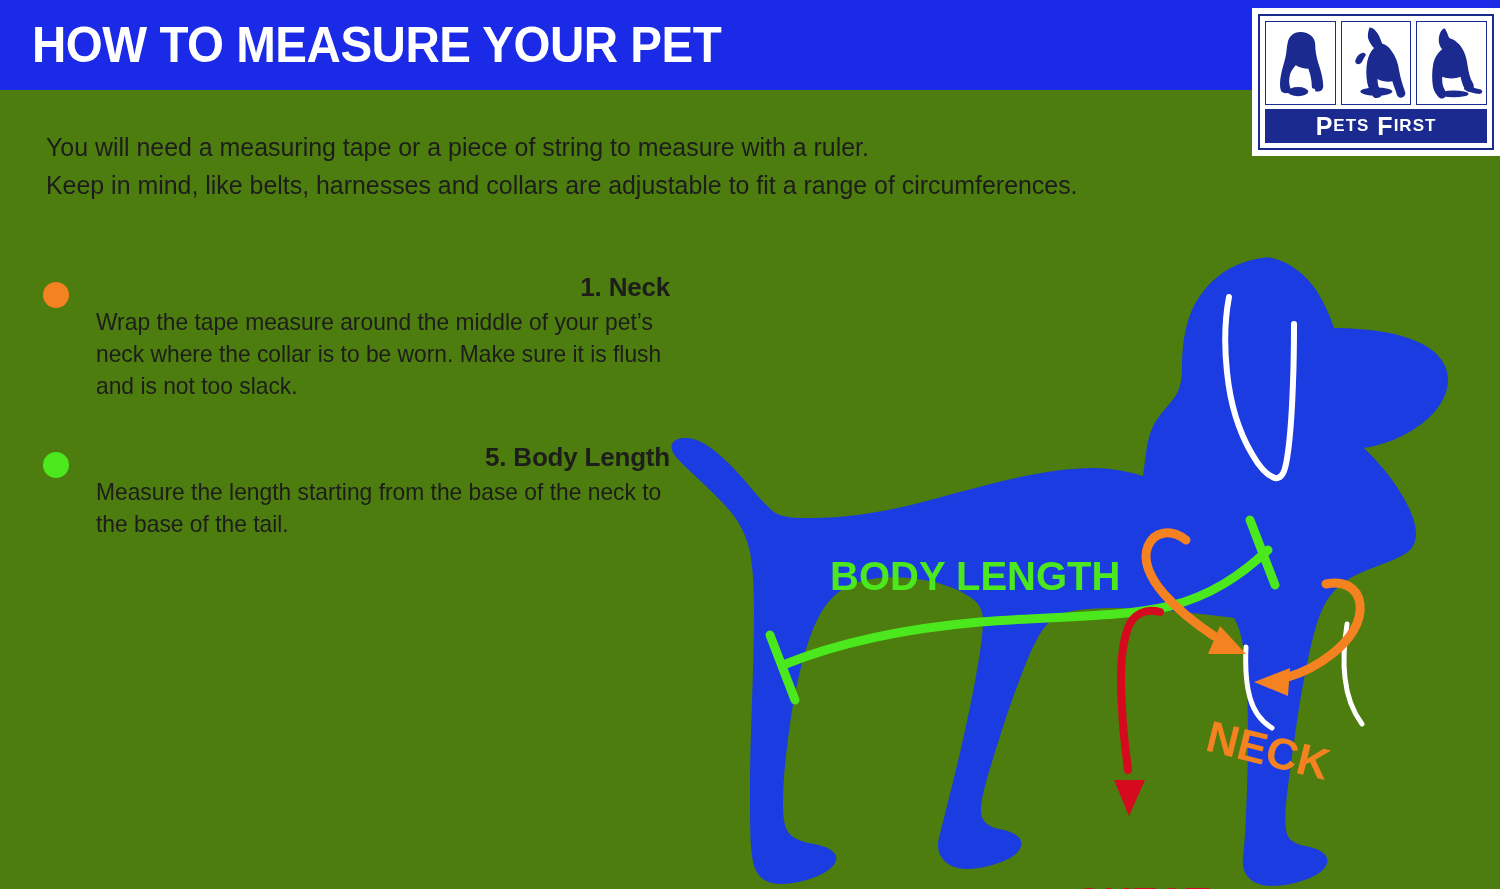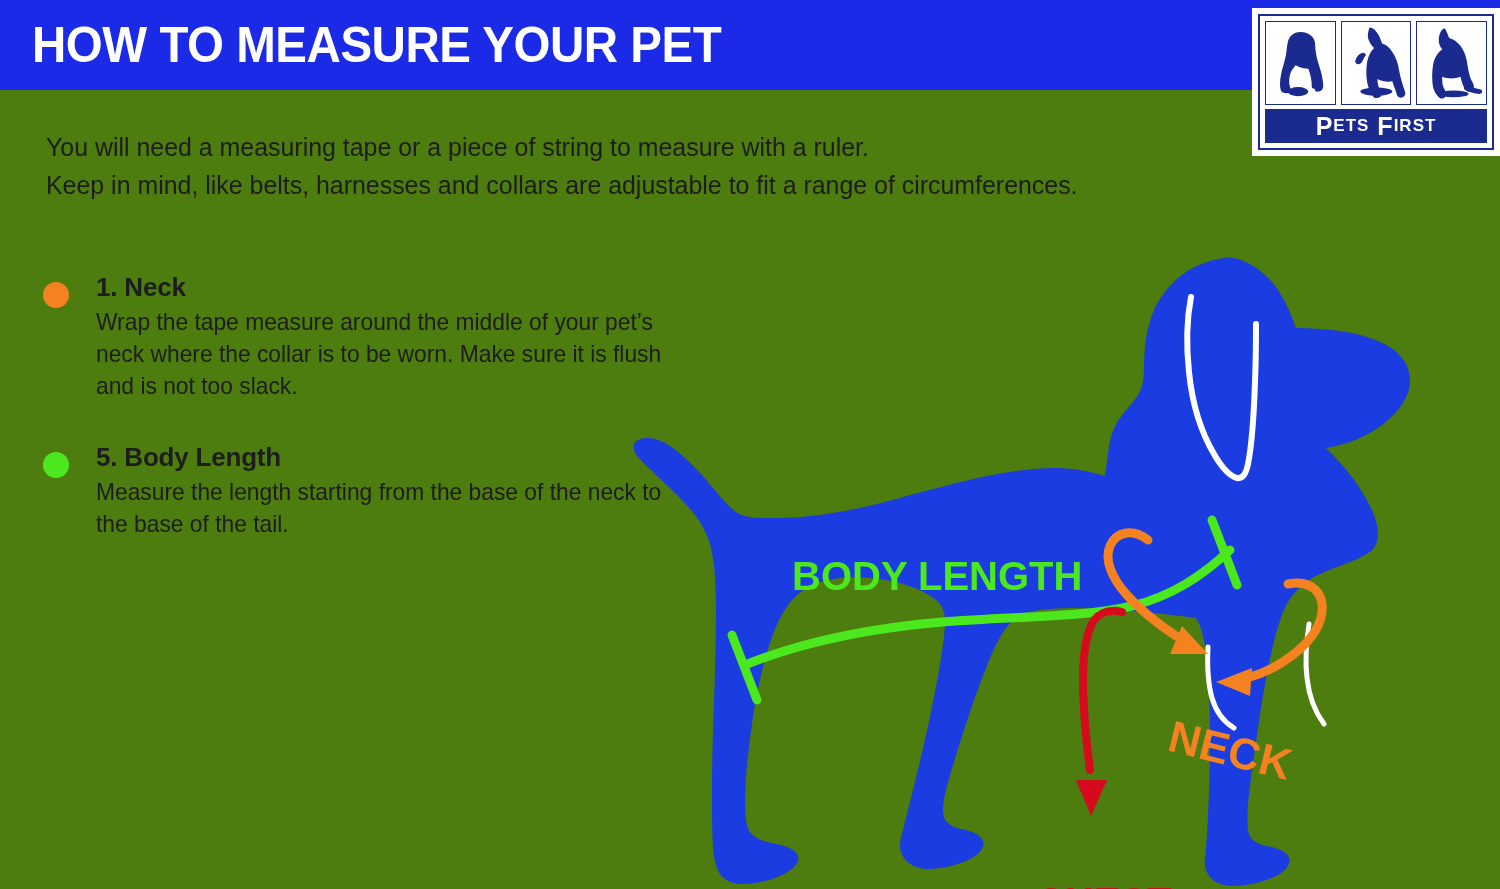--- a/index.html
+++ b/index.html
@@ -134,35 +134,36 @@
     height: 26px;
     border-radius: 50%;
   }
   .step-title {
     font-family: "Liberation Sans", sans-serif;
     font-size: 26px;
     font-weight: bold;
     color: #1d1d1b;
     margin: 0 0 3px 0;
     letter-spacing: -0.2px;
+    text-align: right;
   }
   .step-body {
     font-family: "Liberation Sans", sans-serif;
     font-size: 24px;
     line-height: 32px;
     color: #1d1d1b;
     transform: scaleX(0.95);
     transform-origin: left top;
     width: 600px;
   }
 
   
   .illustration {
     position: absolute;
-    left: 612px;
+    left: 650px;
     top: 240px;
     width: 850px;
     height: 649px;
   }
   .illustration svg {
     width: 100%;
     height: 100%;
     display: block;
   }
   .lbl {

